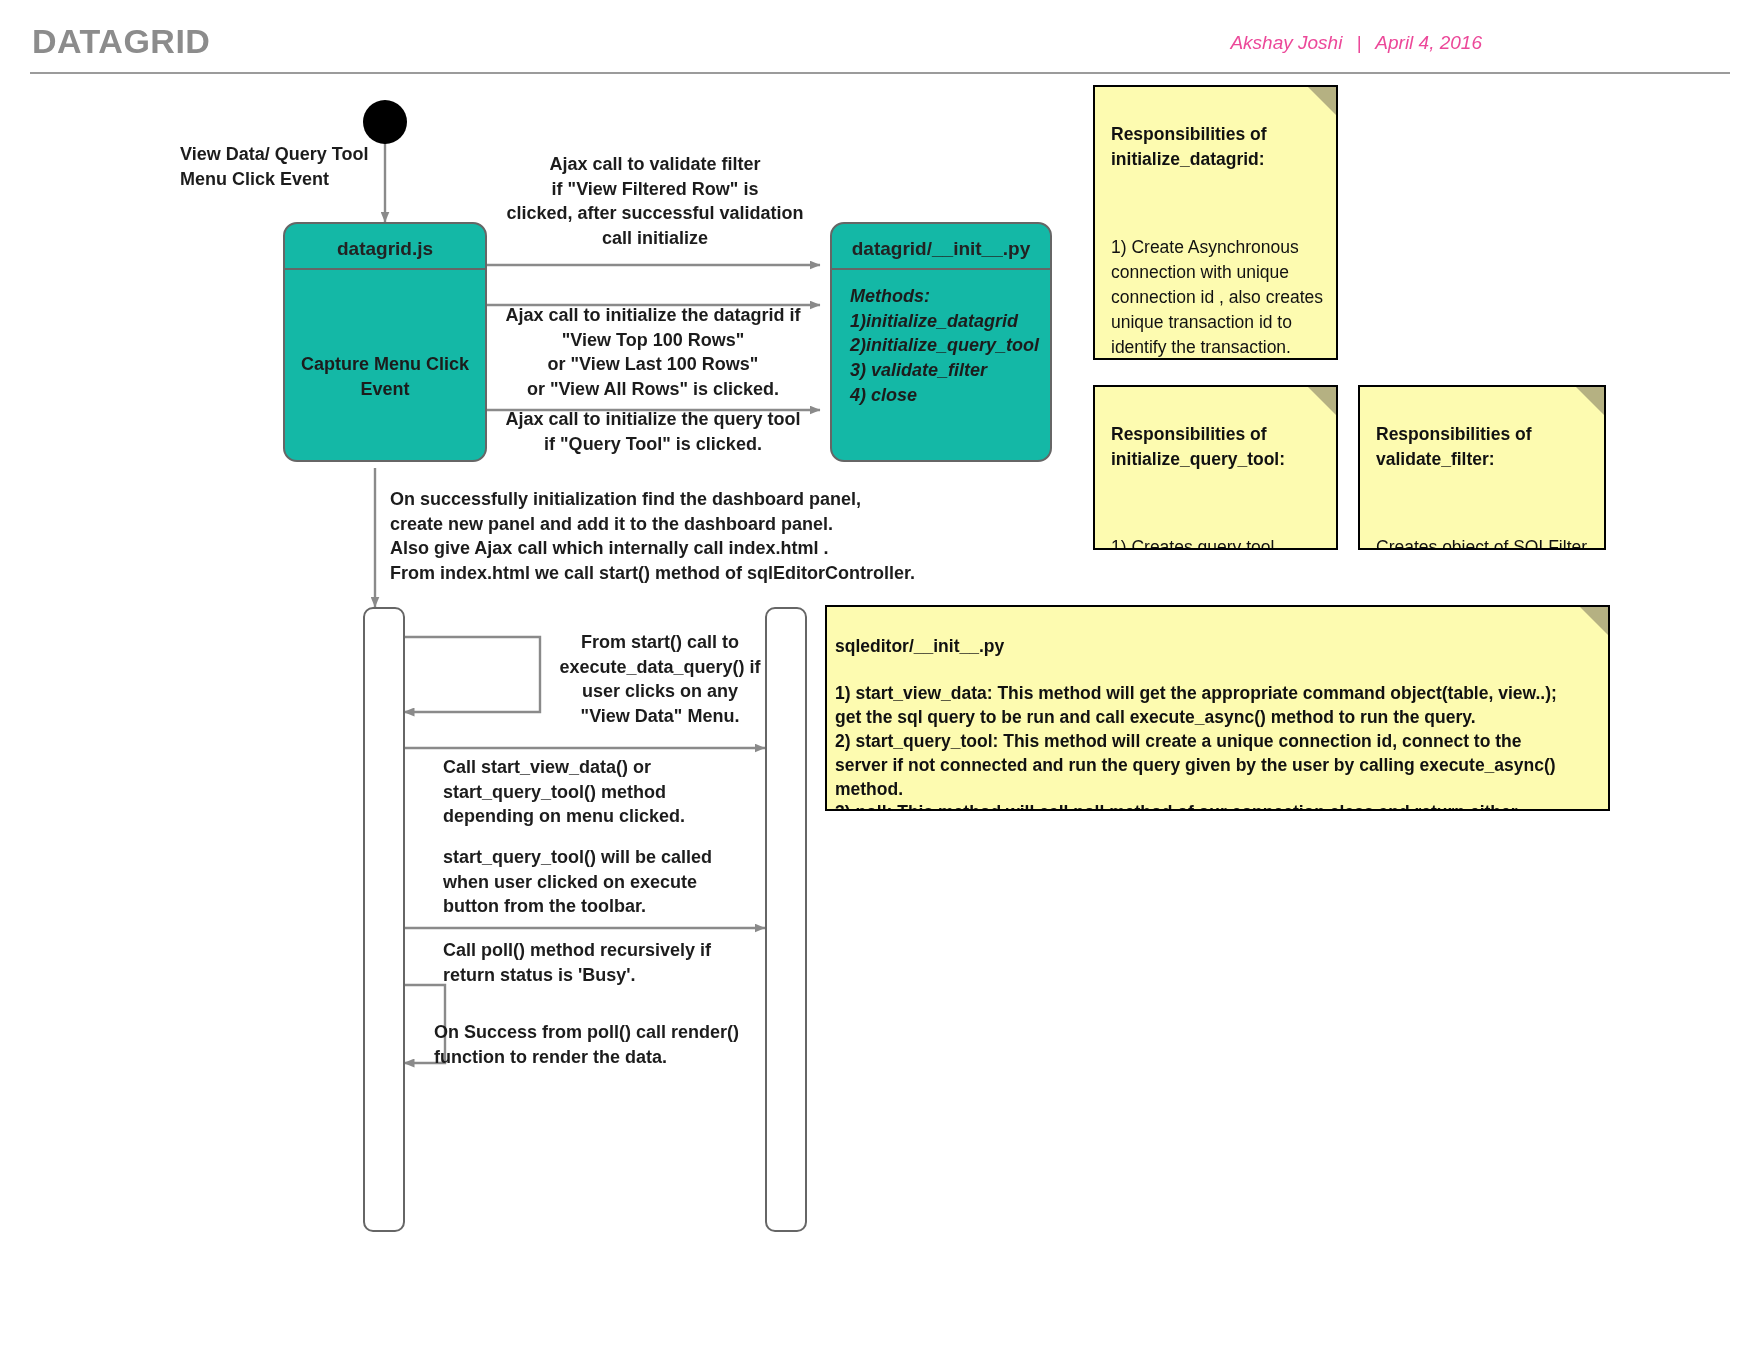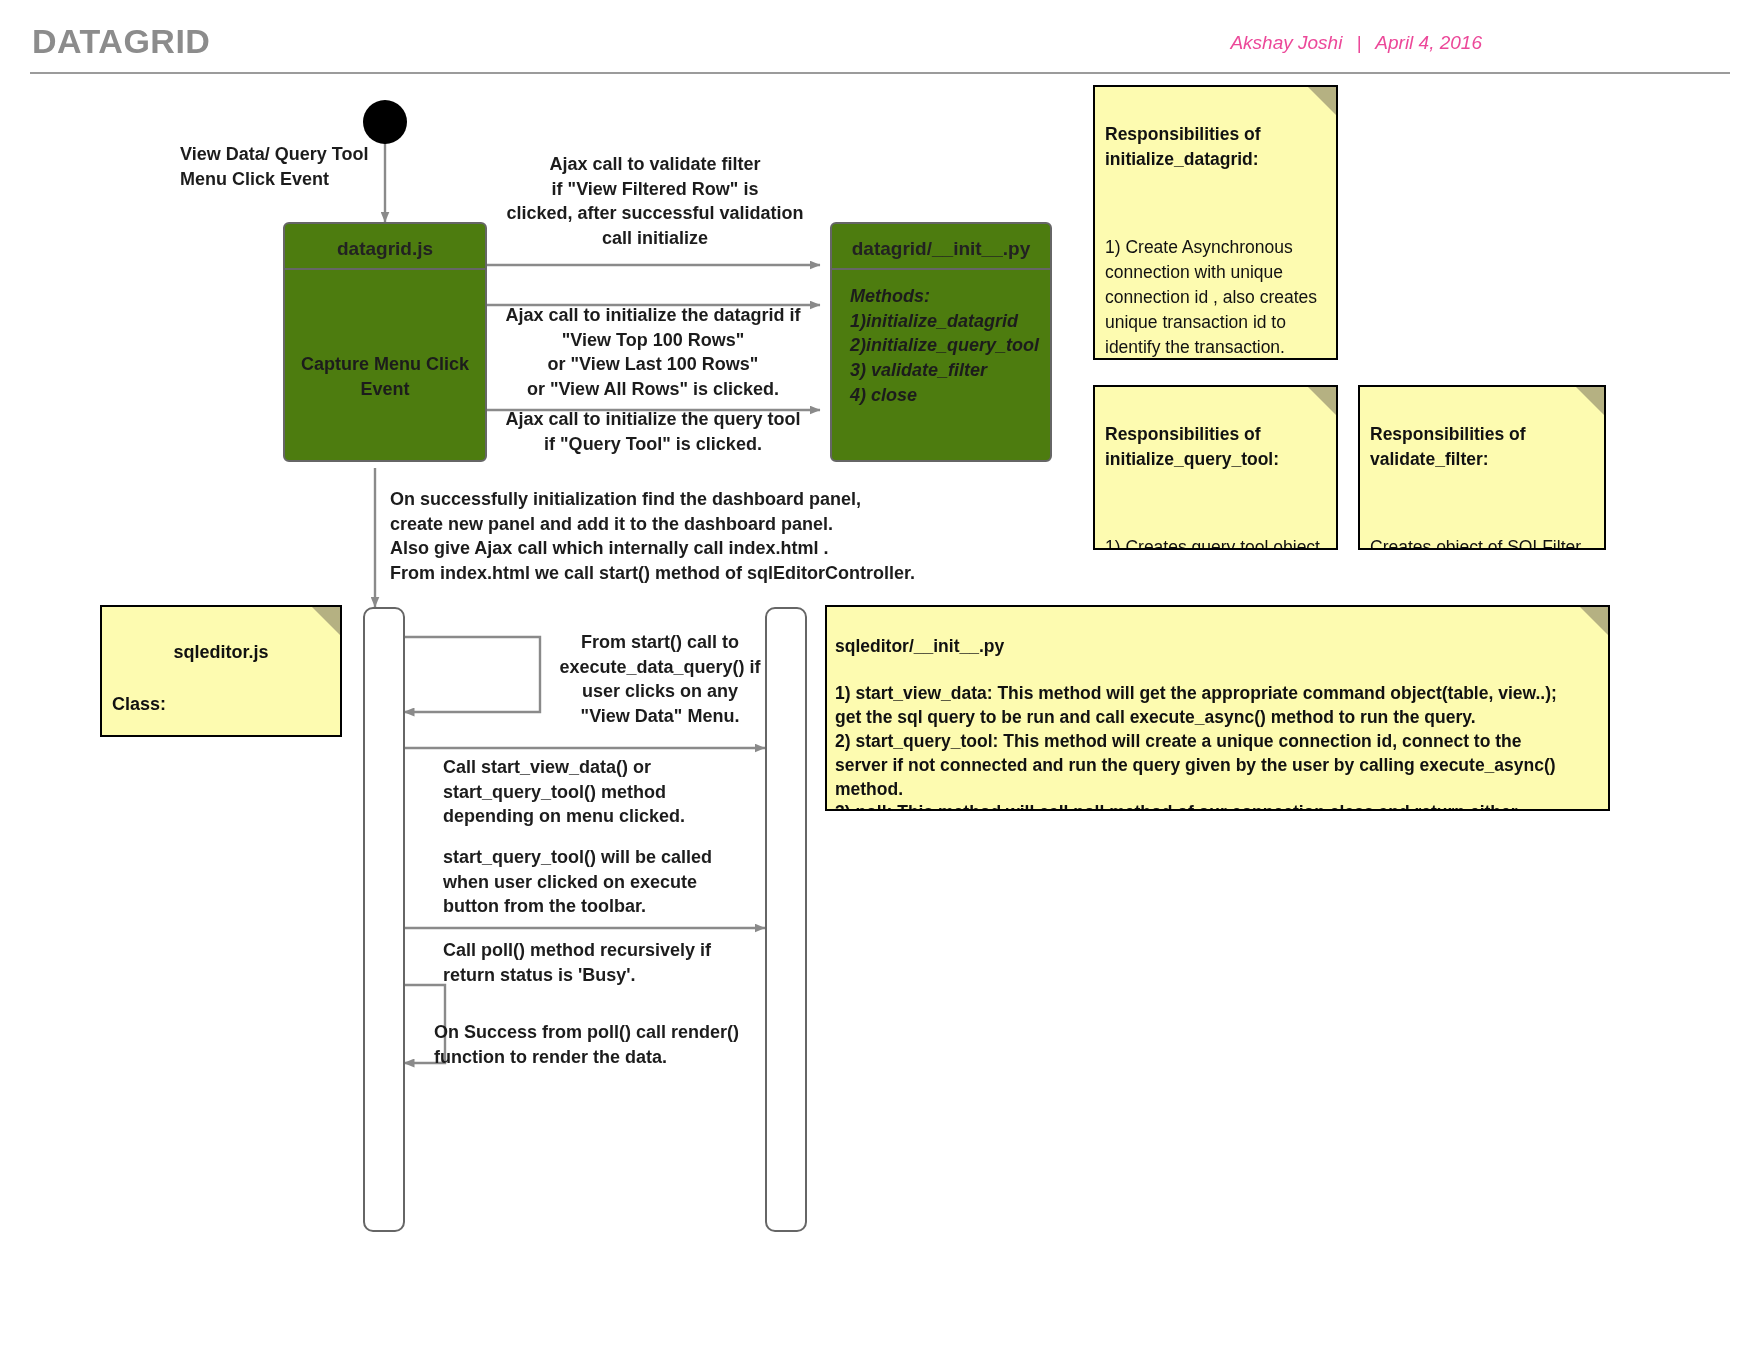--- a/index.html
+++ b/index.html
@@ -62,22 +62,22 @@
     width: 1760px;
     height: 1360px;
     pointer-events: none;
   }
 
   
   .lbox {
     position: absolute;
     box-sizing: border-box;
     border: 2px solid #666666;
-    border-radius: 6px;
-    background: #4d7c0f;
+    border-radius: 14px;
+    background: #14b8a6;
   }
   .lbox-title {
     position: absolute;
     left: 0;
     width: 100%;
     text-align: center;
     font-size: 19px;
     font-weight: bold;
     color: #222222;
   }
@@ -142,21 +142,21 @@
   .note .fold {
     position: absolute;
     right: -1px;
     top: -1px;
     width: 0; height: 0;
     border-left: 30px solid transparent;
     border-top: 30px solid #b5b182;
   }
   .note-inner {
     position: relative;
-    padding: 10px 12px 10px 10px;
+    padding: 10px 12px 10px 16px;
     font-size: 17.5px;
     line-height: 1.42;
     white-space: pre-line;
   }
   .note-head {
     font-weight: bold;
     white-space: pre-line;
   }
   .note-body { white-space: pre-line; }
   .note-gap { height: 14px; }
@@ -317,28 +317,20 @@
     <div class="note-inner">
       <div class="note-head">Responsibilities of
 validate_filter:</div>
       <div class="note-gap"></div>
       <div class="note-body">Creates object of SQLFilter
 class and validate the given
 filter.</div>
     </div>
   </div>
 
-  <div class="note js-note" style="left:100px; top:605px; width:242px; height:132px;">
-    <div class="fold"></div>
-    <div class="note-inner" style="padding:8px 10px;">
-      <div class="note-title">sqleditor.js</div>
-      <div class="note-classlabel">Class:</div>
-      
-    </div>
-  </div>
 
   <div class="note big-note" style="left:825px; top:605px; width:785px; height:206px;">
     <div class="fold"></div>
     <div class="note-inner" style="padding:4px 10px 8px 8px;">
       <div class="note-filename">sqleditor/__init__.py</div>
       <div class="note-body">1) start_view_data: This method will get the appropriate command object(table, view..);
 get the sql query to be run and call execute_async() method to run the query.
 2) start_query_tool:  This method will create a unique connection id, connect to the
 server if not connected and run the query given by the user by calling  execute_async()
 method.

